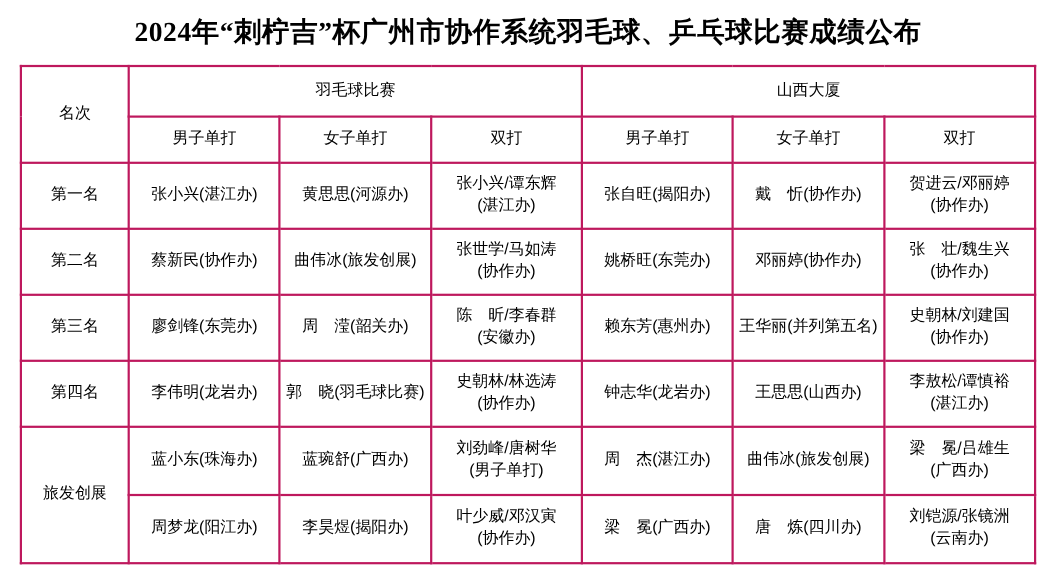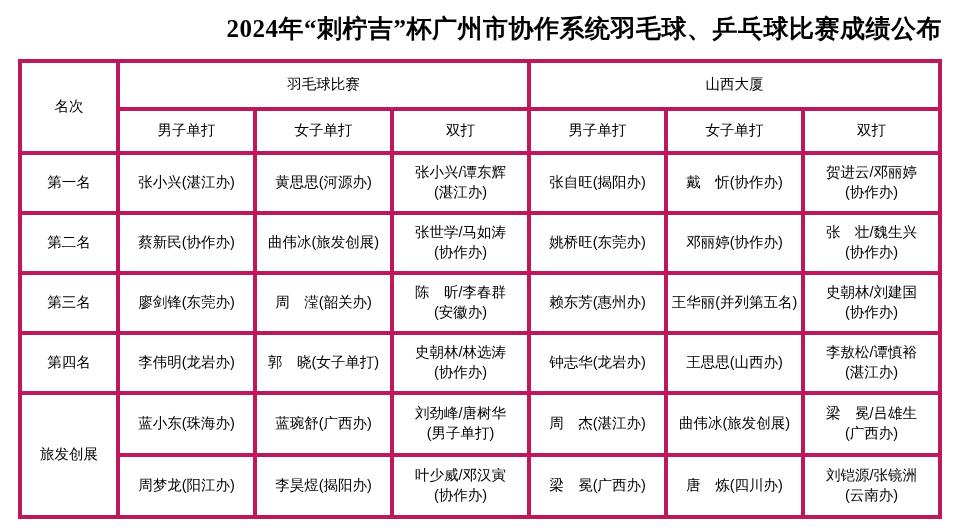--- a/index.html
+++ b/index.html
@@ -15,39 +15,39 @@
     overflow: hidden;
   }
   .page {
     width: 960px;
     height: 531px;
     position: relative;
     box-sizing: border-box;
     padding: 0 18px;
   }
   .doc-title {
-    text-align: right;
+    text-align: center;
     font-family: "Liberation Serif", "DejaVu Serif", serif;
     font-size: 25px;
     font-weight: bold;
     letter-spacing: 0.5px;
     padding-top: 12px;
     padding-bottom: 14px;
     color: #000;
   }
   table.results {
     width: 924px;
     border-collapse: collapse;
     table-layout: fixed;
     margin: 0 auto;
     background: #fff;
   }
   table.results td,
   table.results th {
-    border: 4px solid #be185d;
+    border: 2px solid #be185d;
     text-align: center;
     vertical-align: middle;
     font-size: 14.5px;
     font-weight: normal;
     padding: 4px 2px;
     line-height: 1.35;
     color: #000;
   }
   .hdr-sport {
     font-weight: bold;
@@ -197,21 +197,21 @@
         </td>
       </tr>
 
       <tr class="entry">
         <td class="rank-cell">第四名</td>
         <td>
           <span class="line1">李伟明(龙岩办)</span>
           <span class="line2"></span>
         </td>
         <td>
-          <span class="line1">郭　晓(女子单打)</span>
+          <span class="line1">郭　晓(羽毛球比赛)</span>
           <span class="line2"></span>
         </td>
         <td>
           <span class="line1">史朝林/林选涛</span>
           <span class="line2">(协作办)</span>
         </td>
         <td>
           <span class="line1">钟志华(龙岩办)</span>
           <span class="line2"></span>
         </td>

